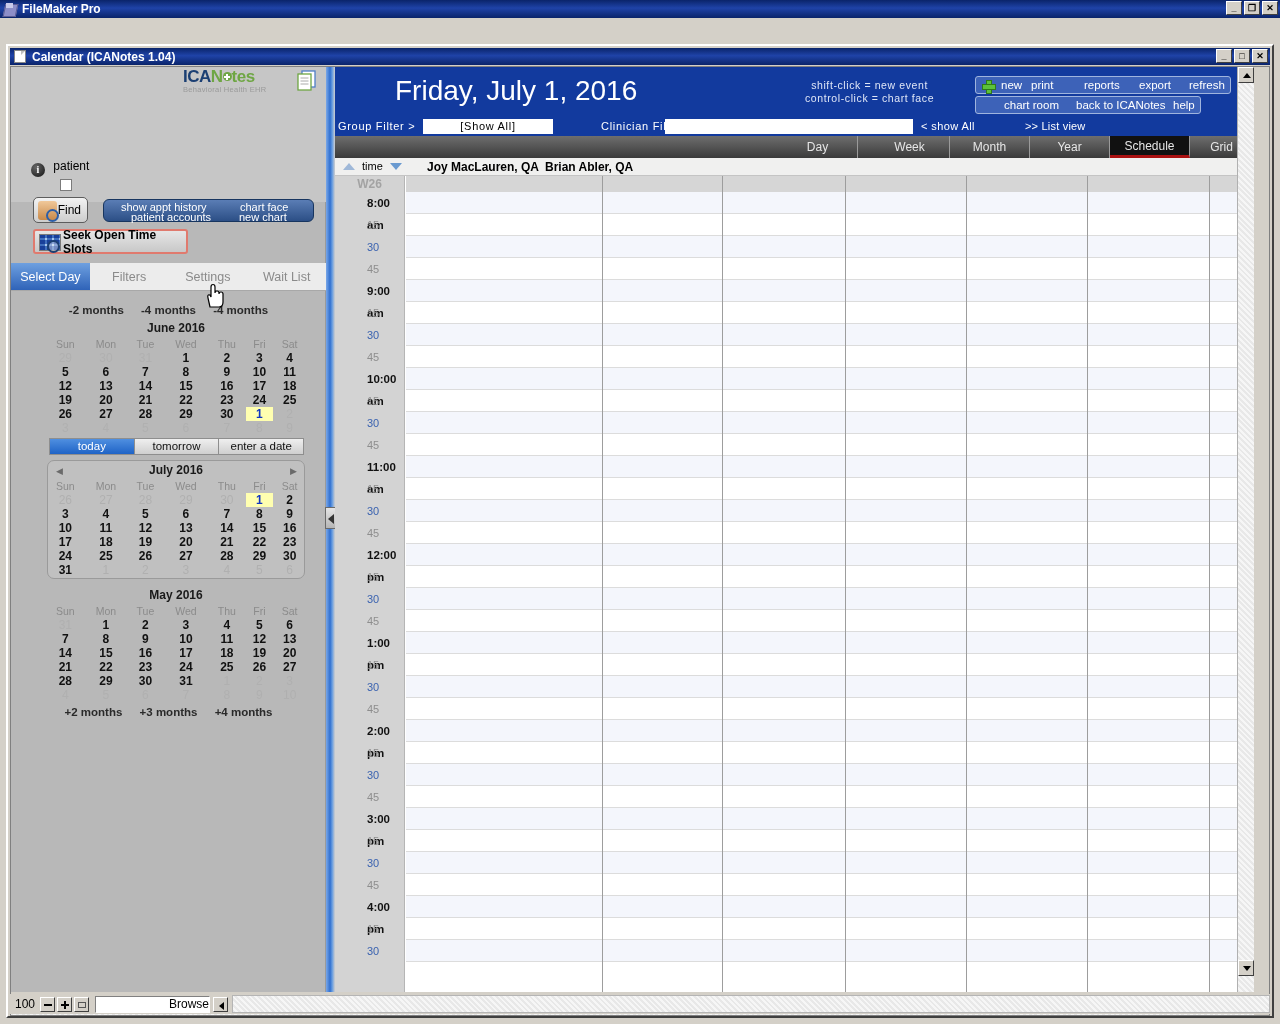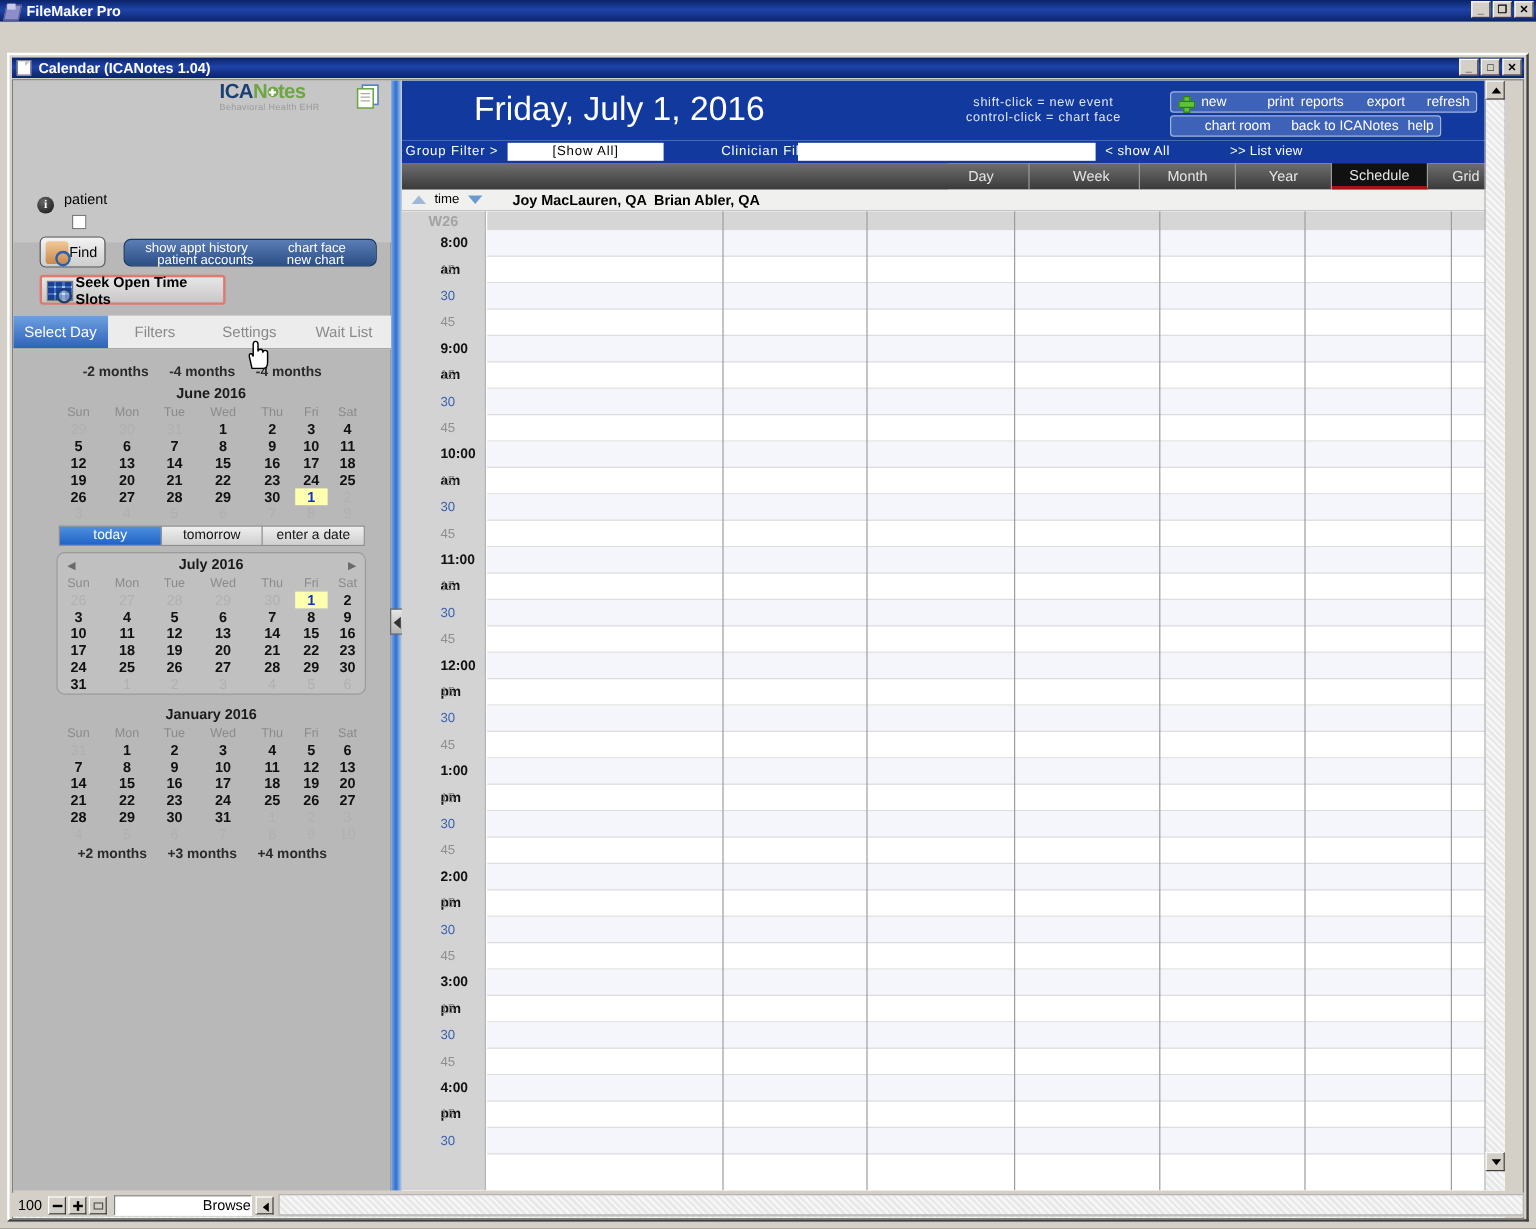--- a/index.html
+++ b/index.html
@@ -239,21 +239,21 @@
     color:#dfe6f7; font-size:10.5px; letter-spacing:0.6px; line-height:13px;
     text-align:center;
   }
   .btnbar1,.btnbar2{
     position:absolute; background:#3d62b8; border:1px solid #9fb4de; border-radius:3px;
     display:flex; align-items:center; color:#fff; font-size:11.5px;
   }
   .btnbar1{ left:640px; top:9px; width:256px; height:18px; }
   .btnbar2{ left:640px; top:29px; width:226px; height:18px; }
   .btnbar1 span,.btnbar2 span{ position:absolute; }
-  .b-new{left:25px;} .b-print{left:80px;} .b-reports{left:108px;}
+  .b-new{left:25px;} .b-print{left:55px;} .b-reports{left:108px;}
   .b-export{left:163px;} .b-refresh{left:213px;}
   .b-chatroom{left:28px;} .b-back{left:100px;} .b-help{left:197px;}
   .greenplus{
     position:absolute; left:6px; top:3px; width:12px;height:12px;
   }
   .greenplus:before,.greenplus:after{content:"";position:absolute;background:#5cc23a;border:1px solid #2f7a18;}
   .greenplus:before{left:4px;top:0;width:4px;height:12px;}
   .greenplus:after{left:0;top:4px;width:12px;height:4px;}
 
   .filterbar{
@@ -620,21 +620,21 @@
                   <td class="out">3</td>
                   <td class="out">4</td>
                   <td class="out">5</td>
                   <td class="out">6</td>
                 </tr>
               </tbody>
             </table>
         </div>
 
         <div class="month m-aug">
-          <div class="mtitle">January 2016</div>
+          <div class="mtitle">May 2016</div>
           <table>
               <thead>
                 <tr>
             <th>Sun</th>
             <th>Mon</th>
             <th>Tue</th>
             <th>Wed</th>
             <th>Thu</th>
             <th>Fri</th>
             <th>Sat</th>

